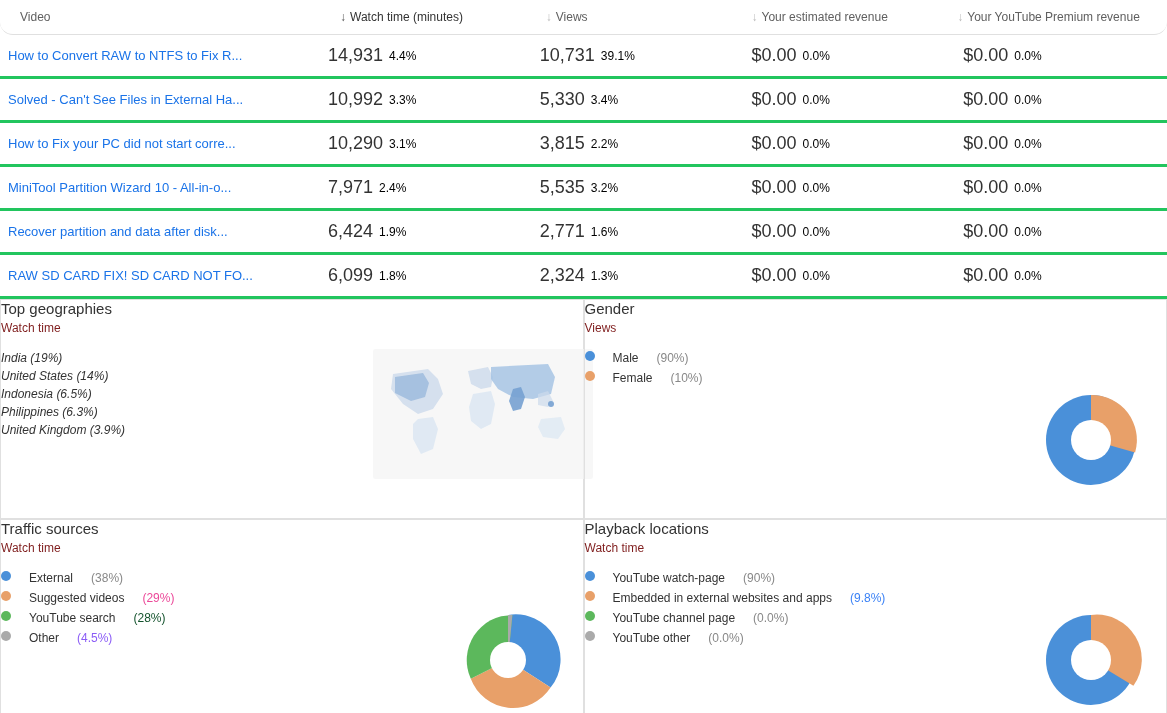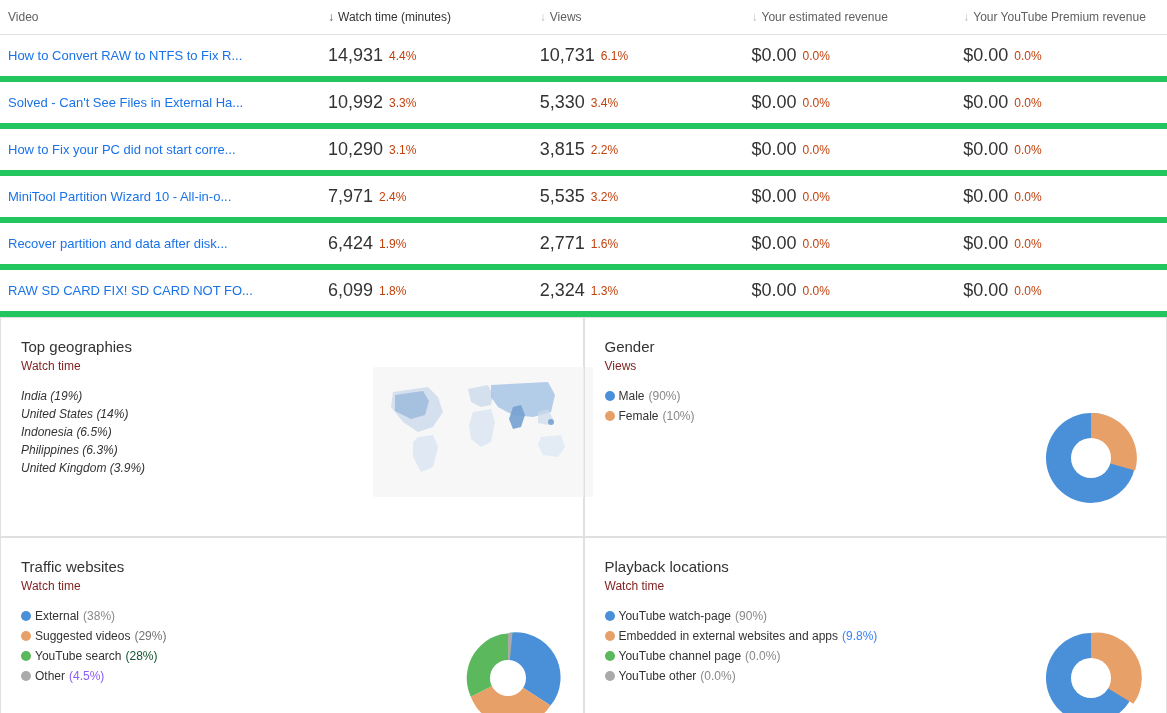--- a/index.html
+++ b/index.html
@@ -4,92 +4,92 @@
   <style>
     * { box-sizing: border-box; margin: 0; padding: 0; }
     body { font-family: Arial, sans-serif; font-size: 13px; color: #333; background: #fff; }
     
     .table-container { width: 100%; }
     
     .table-header {
       display: grid;
       grid-template-columns: 320px 1fr 1fr 1fr 1fr;
       border-bottom: 1px solid #e0e0e0;
-      padding: 10px 0;
+      padding: 10px 12px;
       color: #606060;
       font-size: 12px;
+      border-radius: 13px;
     }
     
     .table-header .col {
       padding: 0 8px;
       display: flex;
       align-items: center;
       gap: 4px;
     }
     
     .table-header .col.sortable {
       color: #333;
       font-weight: 500;
     }
     
     .table-row {
       display: grid;
       grid-template-columns: 320px 1fr 1fr 1fr 1fr;
-      border-bottom: 6px solid #22c55e;
+      border-bottom: 3px solid #22c55e;
       padding: 10px 0;
       align-items: center;
       text-align: right;
     }
     
     .table-row .col {
       padding: 0 8px;
       display: flex;
       align-items: center;
       gap: 6px;
     }
     
     .video-link {
       color: #1a73e8;
       text-decoration: none;
       font-size: 13px;
     }
     
     .value { font-size: 18px; color: #333; }
-    .percent { font-size: 12px; color: #c2410c; }
+    .percent { font-size: 12px; color: #000000; }
     
     .bottom-panels {
       display: grid;
       grid-template-columns: 1fr 1fr;
       gap: 0;
     }
     
     .panel {
       border: 1px solid #e0e0e0;
-      padding: 20px;
       position: relative;
       min-height: 220px;
     }
     
     .panel-title {
       font-size: 15px;
       font-weight: 500;
       color: #333;
       margin-bottom: 4px;
     }
     
     .panel-subtitle {
       font-size: 12px;
       color: #7f1d1d;
       margin-bottom: 16px;
     }
     
     .legend-item {
       display: flex;
-      align-items: center;
-      gap: 4px;
+      align-items: flex-start;
+      gap: 18px;
       margin-bottom: 6px;
       font-size: 12px;
       color: #333;
     }
     
     .legend-dot {
       width: 10px;
       height: 10px;
       border-radius: 50%;
       flex-shrink: 0;
@@ -159,21 +159,21 @@
       <div class="table-row">
     <div class="col">
       <a href="#" class="video-link">How to Convert RAW to NTFS to Fix R...</a>
     </div>
     <div class="col">
       <span class="value">14,931</span>
       <span class="percent">4.4%</span>
     </div>
     <div class="col">
       <span class="value">10,731</span>
-      <span class="percent">6.1%</span>
+      <span class="percent">39.1%</span>
     </div>
     <div class="col">
       <span class="value">$0.00</span>
       <span class="percent">0.0%</span>
     </div>
     <div class="col">
       <span class="value">$0.00</span>
       <span class="percent">0.0%</span>
     </div>
   </div>
@@ -346,32 +346,32 @@
 
         <circle cx="55" cy="55" r="45" fill="#4a90d9"></circle>
 
         <path d="M55,55 L55,10 A45,45 0 0,1 99.1,67.5 Z" fill="#e8a069"></path>
         <circle cx="55" cy="55" r="20" fill="white"></circle>
       </svg>
     </div>
   </div>
 
   <div class="panel">
-    <div class="panel-title">Traffic websites</div>
+    <div class="panel-title">Traffic sources</div>
     <div class="panel-subtitle">Watch time</div>
     <div id="traffic-legend">
         <div class="legend-item">
     <span class="legend-dot" style="background:#4a90d9"></span>
     <span>External</span>
     <span style="color:#888">(38%)</span>
   </div>
         <div class="legend-item">
     <span class="legend-dot" style="background:#e8a069"></span>
     <span>Suggested videos</span>
-    <span style="color:#737373">(29%)</span>
+    <span style="color:#ec4899">(29%)</span>
   </div>
         <div class="legend-item">
     <span class="legend-dot" style="background:#5cb85c"></span>
     <span>YouTube search</span>
     <span style="color:#14532d">(28%)</span>
   </div>
         <div class="legend-item">
     <span class="legend-dot" style="background:#aaaaaa"></span>
     <span>Other</span>
     <span style="color:#8b5cf6">(4.5%)</span>

